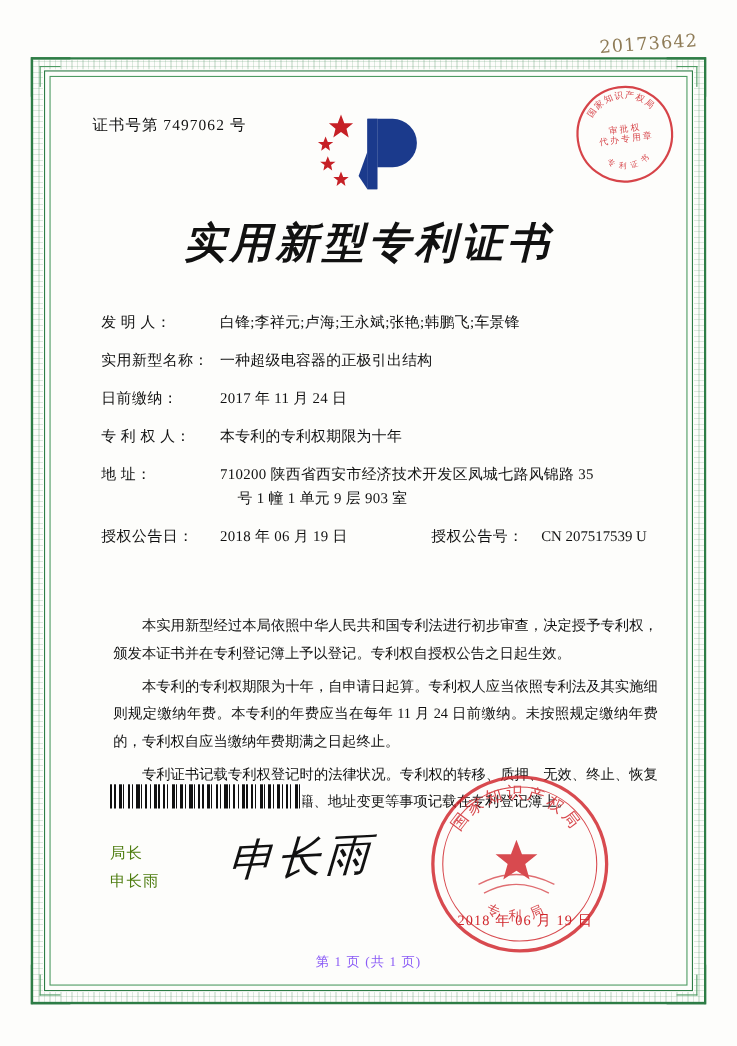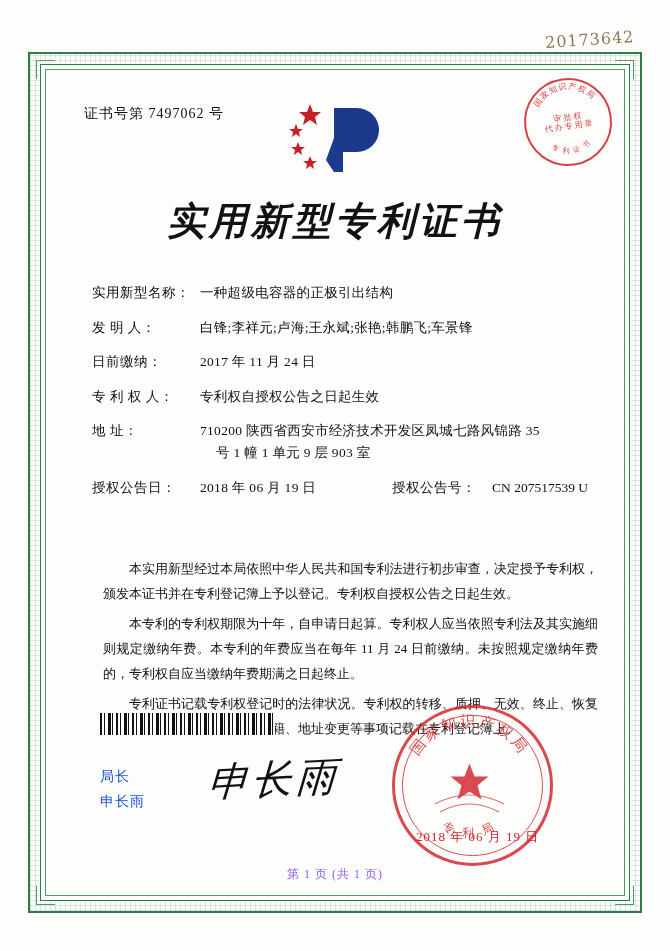--- a/index.html
+++ b/index.html
@@ -141,21 +141,21 @@
     width:175px;height:22px;
     background:
       repeating-linear-gradient(90deg,
         #111 0 2px, #fff 2px 4px, #111 4px 5px, #fff 5px 8px,
         #111 8px 11px, #fff 11px 12px, #111 12px 13px, #fff 13px 16px);
   }
 
   
   .sig-label{
     position:absolute;left:100px;top:765px;
-    font-size:14px;color:#1d4ed8;line-height:1.75;
+    font-size:14px;color:#4d7c0f;line-height:1.75;
     letter-spacing:1px;
   }
   .sig-hand{
     position:absolute;left:208px;top:752px;
     font-size:40px;color:#111;
     font-family:"DejaVu Serif", serif;
     font-style:italic;
     letter-spacing:4px;
     transform:rotate(-3deg) skewX(-6deg);
   }
@@ -234,38 +234,38 @@
       <path d="M52 10 L61 10 L61 74 L52 74 Z" fill="#1b3a8c"></path>
       <path d="M44 62 L52 40 L52 74 Z" fill="#1b3a8c"></path>
     </svg>
   </div>
 
   <div class="main-title">实用新型专利证书</div>
 
   <div class="fields">
 
     <div class="row">
+      <div class="lbl">发 明 人：</div>
+      <div class="val">白锋;李祥元;卢海;王永斌;张艳;韩鹏飞;车景锋</div>
+    </div>
+
+    <div class="row">
       <div class="lbl">实用新型名称：</div>
       <div class="val">一种超级电容器的正极引出结构</div>
     </div>
 
-    <div class="row">
-      <div class="lbl">发 明 人：</div>
-      <div class="val">白锋;李祥元;卢海;王永斌;张艳;韩鹏飞;车景锋</div>
-    </div>
-
 
     <div class="row">
       <div class="lbl">日前缴纳：</div>
       <div class="val">2017 年 11 月 24 日</div>
     </div>
 
     <div class="row">
       <div class="lbl">专 利 权 人：</div>
-      <div class="val">专利权自授权公告之日起生效</div>
+      <div class="val">本专利的专利权期限为十年</div>
     </div>
 
     <div class="row">
       <div class="lbl">地 址：</div>
       <div class="val">
         <span>710200 陕西省西安市经济技术开发区凤城七路风锦路 35</span>
         <span class="line2">号 1 幢 1 单元 9 层 903 室</span>
       </div>
     </div>
 

